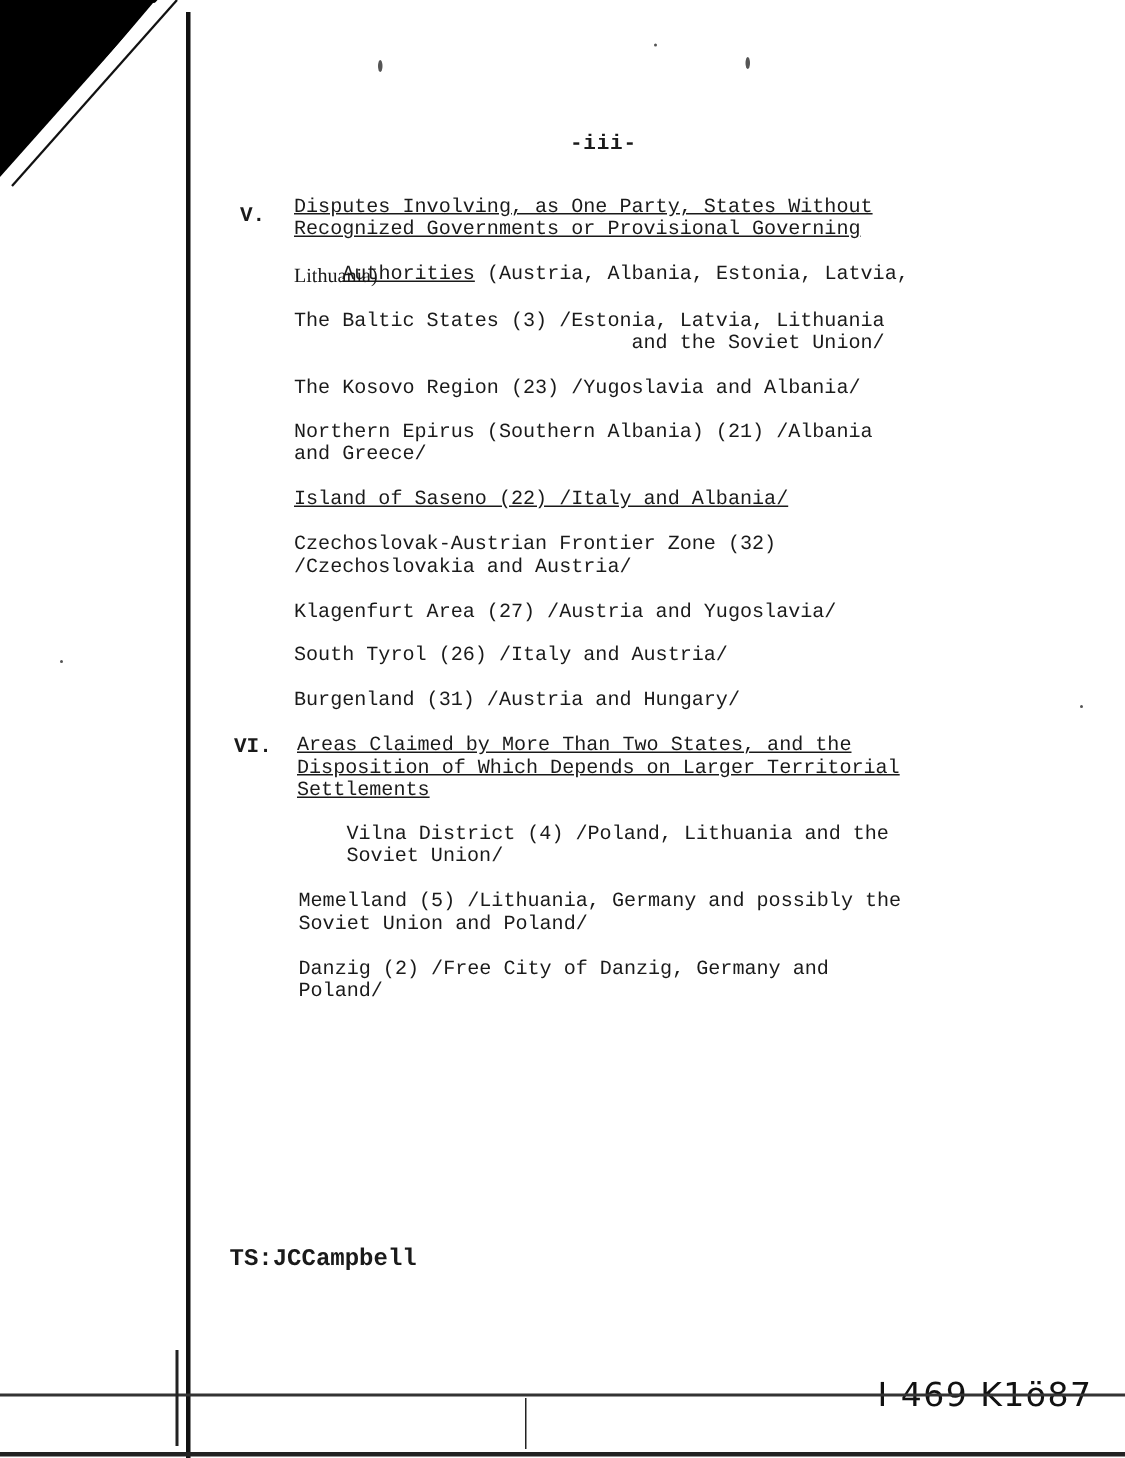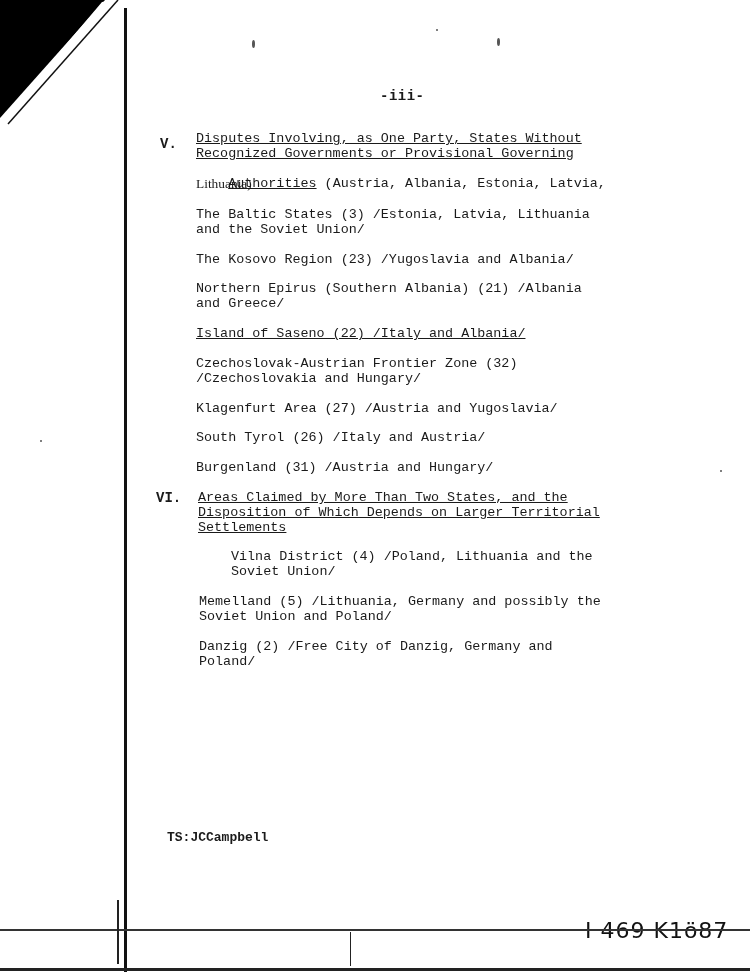--- a/index.html
+++ b/index.html
@@ -19,21 +19,21 @@
   .page-num {
     position: absolute; left: 380px; top: 88px; font-size: 14px; font-weight: bold;
     letter-spacing: 0.5px;
   }
   .numeral { position: absolute; font-weight: bold; font-size: 14px; }
   .title-text { position: absolute; font-size: 13.4px; line-height: 15px; white-space: pre; }
   .u { text-decoration: underline; text-align: center; }
   .entry {
     position: absolute; left: 196px; font-size: 13.4px; line-height: 15px; white-space: pre;
   }
-  .sig { position: absolute; left: 167px; top: 830px; font-size: 13px; font-weight: bold; }
+  .sig { position: absolute; left: 153px; top: 830px; font-size: 16px; font-weight: bold; }
   .hand {
     position: absolute; left: 585px; top: 918px; font-family: "DejaVu Sans", sans-serif;
     font-size: 22px; letter-spacing: 1px; color: #111;
   }
   .bottom-rule { position: absolute; left: 0; top: 929px; width: 750px; height: 2px; background: #333; }
   .bottom-rule2 { position: absolute; left: 0; top: 968px; width: 750px; height: 3px; background: #222; }
   .tick { position: absolute; width: 2px; background: #222; }
   .speck { position: absolute; width: 2px; height: 2px; background: #555; border-radius: 50%; }
 </style>
 </head>
@@ -50,28 +50,28 @@
 
 <div>
   <div class="numeral" style="left:160px;top:136px;">V.</div>
   <div class="title-text u" style="left:196px;top:131px;">Disputes Involving, as One Party, States Without</div>
   <div class="title-text u" style="left:196px;top:146px;">Recognized Governments or Provisional Governing</div>
   <div class="title-text" style="left:196px;top:161px;">
     <span class="u">Authorities</span><span> (Austria, Albania, Estonia, Latvia,</span>
   </div>
   <div class="title-text" style="left:196px;top:176px;font-family:Liberation Serif, serif;">Lithuania)</div>
 
-  <div class="entry" style="top:207px;"><span>The Baltic States (3) /Estonia, Latvia, Lithuania</span>
+  <div class="entry" style="top:207px;text-align:right;"><span>The Baltic States (3) /Estonia, Latvia, Lithuania</span>
 <span>and the Soviet Union/</span></div>
   <div class="entry" style="top:252px;"><span>The Kosovo Region (23) /Yugoslavia and Albania/</span></div>
   <div class="entry" style="top:281px;"><span>Northern Epirus (Southern Albania) (21) /Albania</span>
 <span>and Greece/</span></div>
   <div class="entry" style="top:326px;text-decoration:underline;"><span>Island of Saseno (22) /Italy and Albania/</span></div>
   <div class="entry" style="top:356px;"><span>Czechoslovak-Austrian Frontier Zone (32)</span>
-<span>/Czechoslovakia and Hungary/</span></div>
+<span>/Czechoslovakia and Austria/</span></div>
   <div class="entry" style="top:401px;"><span>Klagenfurt Area (27) /Austria and Yugoslavia/</span></div>
   <div class="entry" style="top:430px;"><span>South Tyrol (26) /Italy and Austria/</span></div>
   <div class="entry" style="top:460px;"><span>Burgenland (31) /Austria and Hungary/</span></div>
 </div>
 
 <div>
   <div class="numeral" style="left:156px;top:490px;">VI.</div>
   <div class="title-text u" style="left:198px;top:490px;">Areas Claimed by More Than Two States, and the</div>
   <div class="title-text u" style="left:198px;top:505px;">Disposition of Which Depends on Larger Territorial</div>
   <div class="title-text u" style="left:198px;top:520px;">Settlements</div>

